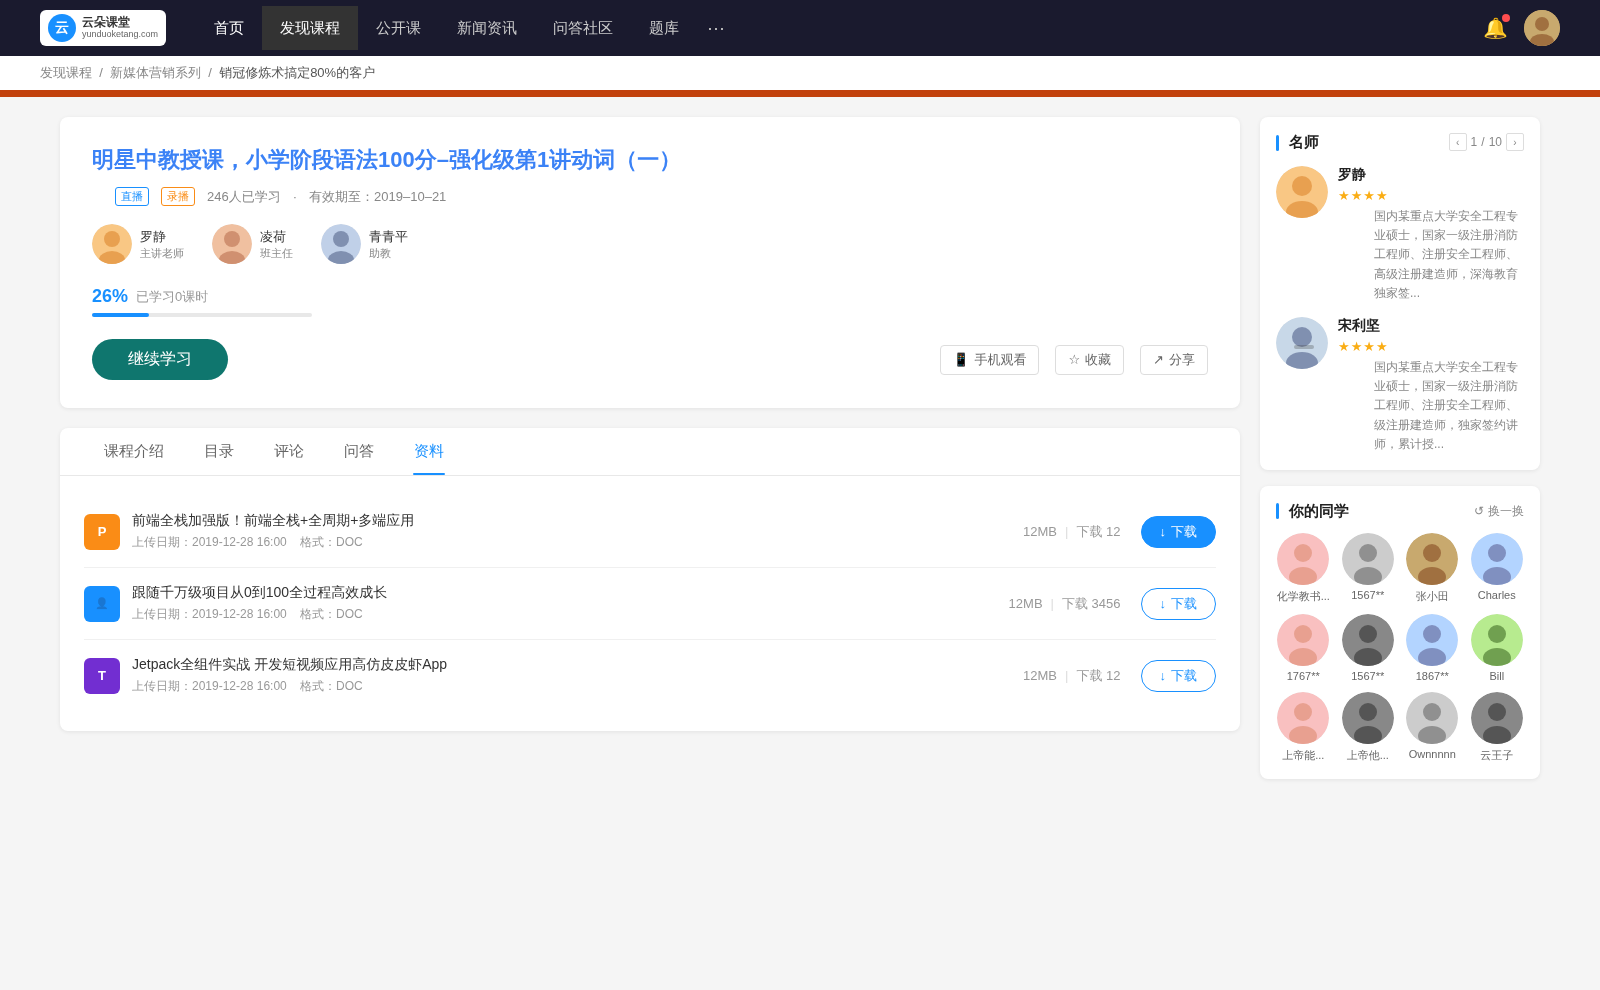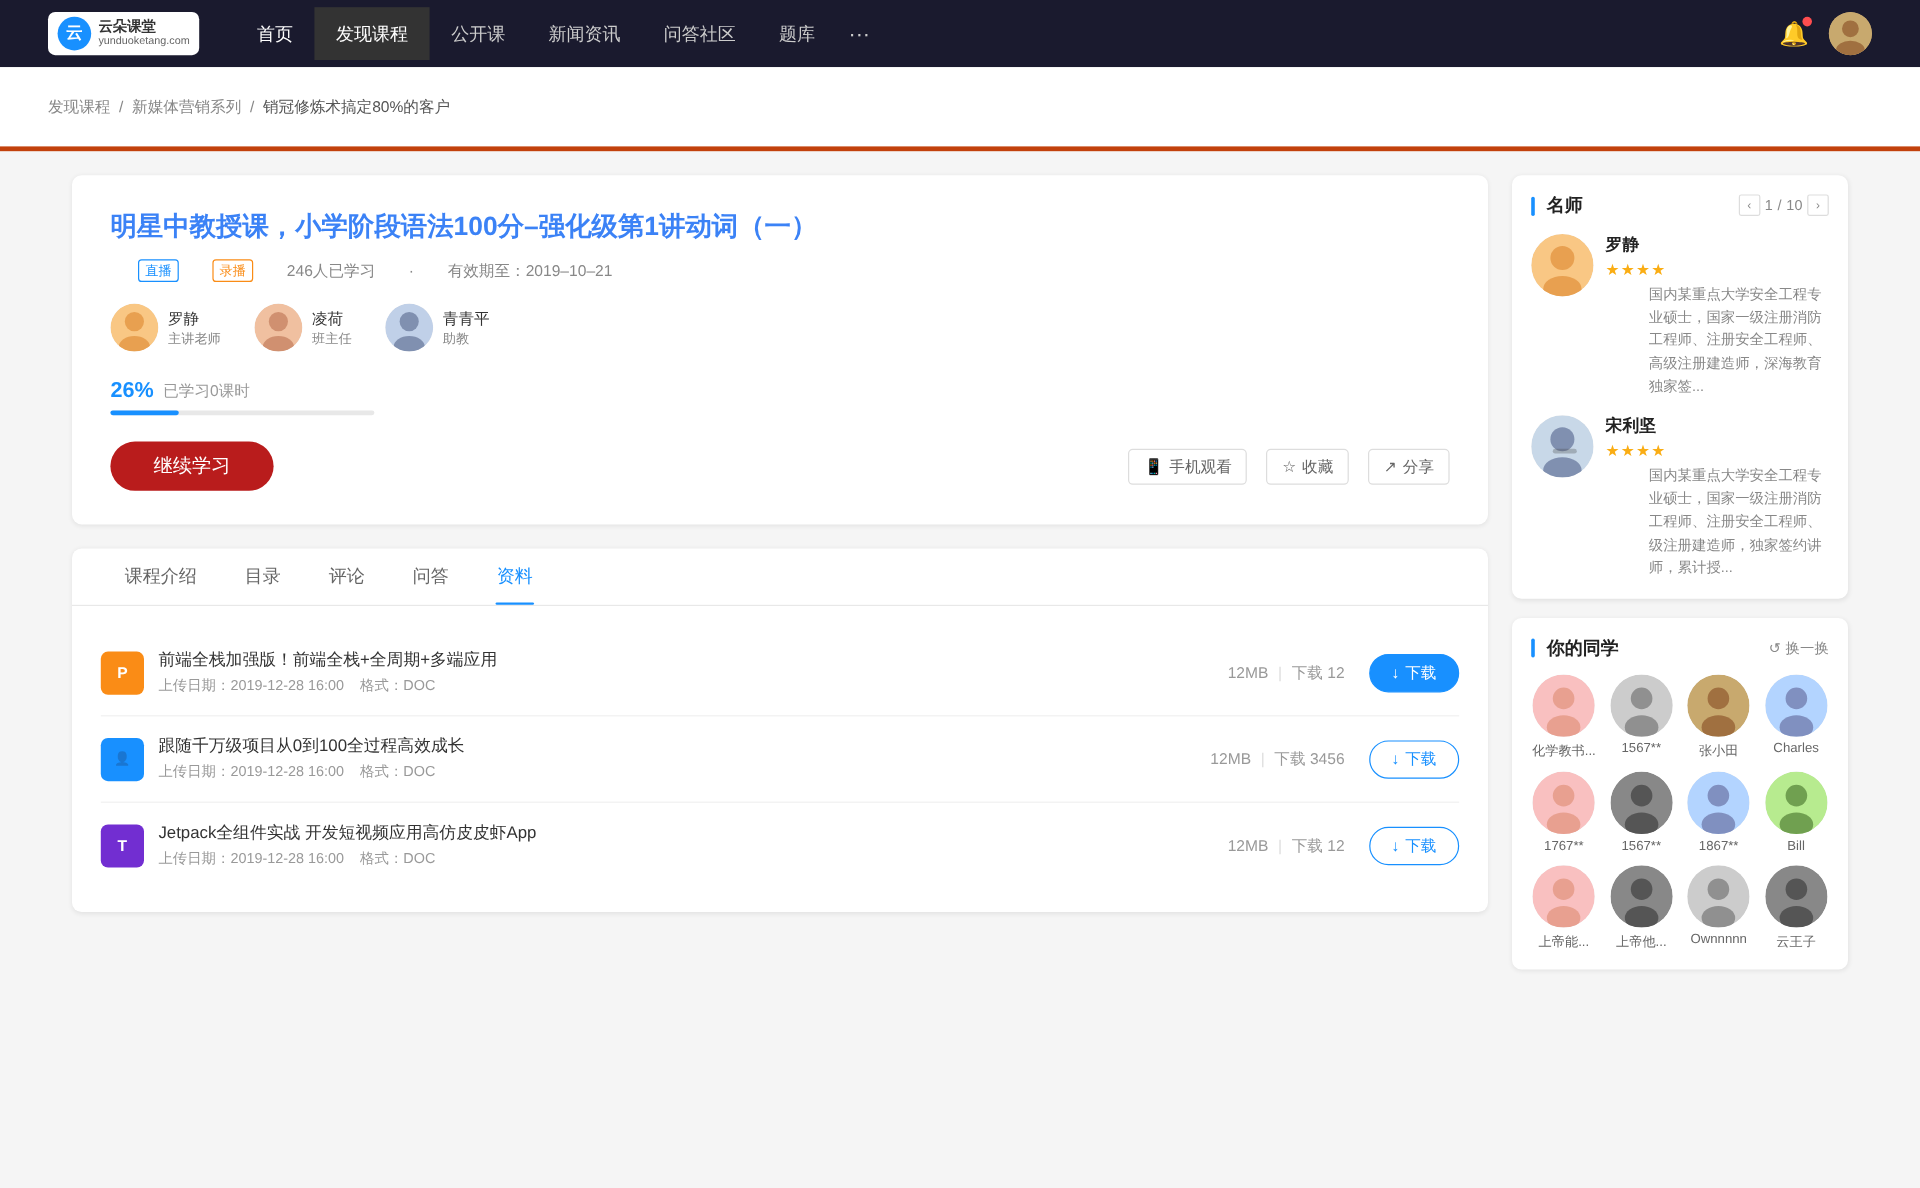--- a/index.html
+++ b/index.html
@@ -18,50 +18,50 @@
     .nav-item.active { background: #333; color: #fff; }
     .nav-item.home { color: #fff; }
     .nav-more { color: #ccc; font-size: 18px; cursor: pointer; padding: 0 10px; }
     .nav-right { display: flex; align-items: center; gap: 16px; margin-left: auto; }
     .bell-icon { color: #ccc; font-size: 20px; cursor: pointer; position: relative; }
     .bell-dot { width: 8px; height: 8px; background: #ff4d4f; border-radius: 50%; position: absolute; top: -2px; right: -2px; }
     .avatar-nav { width: 36px; height: 36px; border-radius: 50%; background: #c8a96e; overflow: hidden; display: flex; align-items: center; justify-content: center; cursor: pointer; }
     .avatar-nav svg { width: 36px; height: 36px; }
 
     
-    .breadcrumb { padding: 24px 40px; background: #fff; border-bottom: 4px solid #c2410c; font-size: 13px; color: #888; }
+    .breadcrumb { padding: 8px 40px; background: #fff; border-bottom: 7px solid #c2410c; font-size: 13px; color: #888; }
     .breadcrumb a { color: #888; text-decoration: none; }
     .breadcrumb span { color: #555; }
 
     
     .main-layout { display: flex; gap: 20px; padding: 20px 40px; max-width: 1560px; margin: 0 auto; }
 
     
     .left-content { flex: 1; min-width: 0; }
 
     
     .course-card { background: #fff; border-radius: 8px; padding: 28px 32px; margin-bottom: 20px; box-shadow: 0 1px 4px rgba(0,0,0,0.08); }
     .course-title { font-size: 22px; font-weight: bold; color: #3b82f6; margin-bottom: 12px; }
-    .course-meta { display: flex; align-items: center; gap: 28px; margin-bottom: 18px; color: #888; font-size: 13px; padding-left: 23px; }
+    .course-meta { display: flex; align-items: center; gap: 12px; margin-bottom: 18px; color: #888; font-size: 13px; padding-left: 23px; }
     .badge { border: 1px solid #1890ff; color: #1890ff; border-radius: 3px; padding: 1px 5px; font-size: 11px; }
     .badge-orange { border-color: #fa8c16; color: #fa8c16; }
     .teachers { display: flex; align-items: center; gap: 28px; margin-bottom: 22px; }
     .teacher-item { display: flex; align-items: center; gap: 8px; }
     .teacher-avatar { width: 40px; height: 40px; border-radius: 50%; overflow: hidden; background: #f0f0f0; }
     .teacher-info { display: flex; flex-direction: column; }
     .teacher-name { font-size: 13px; color: #333; font-weight: 500; }
     .teacher-role { font-size: 11px; color: #888; }
     .progress-section { margin-bottom: 22px; }
     .progress-label { display: flex; align-items: center; gap: 8px; margin-bottom: 6px; }
     .progress-pct { color: #1890ff; font-size: 18px; font-weight: bold; }
     .progress-text { color: #999; font-size: 13px; }
     .progress-bar-bg { width: 220px; height: 4px; background: #e8e8e8; border-radius: 2px; }
     .progress-bar-fill { height: 4px; background: #1890ff; border-radius: 2px; }
     .course-actions { display: flex; align-items: center; gap: 16px; }
-    .btn-continue { background: #b91c1c; color: #fff; border: none; border-radius: 24px; padding: 10px 36px; font-size: 16px; cursor: pointer; font-weight: 500; }
+    .btn-continue { background: #0f766e; color: #fff; border: none; border-radius: 24px; padding: 10px 36px; font-size: 16px; cursor: pointer; font-weight: 500; }
     .action-btns { display: flex; align-items: center; gap: 16px; margin-left: auto; }
     .action-btn { display: flex; align-items: center; gap: 5px; color: #666; cursor: pointer; font-size: 13px; border: 1px solid #ddd; border-radius: 4px; padding: 5px 12px; }
 
     
     .tabs-section { background: #fff; border-radius: 8px; box-shadow: 0 1px 4px rgba(0,0,0,0.08); }
     .tabs-header { display: flex; border-bottom: 1px solid #e8e8e8; padding: 0 24px; }
     .tab-item { padding: 14px 20px; cursor: pointer; font-size: 15px; color: #666; position: relative; }
     .tab-item.active { color: #1890ff; }
     .tab-item.active::after { content: ''; position: absolute; bottom: 0; left: 50%; transform: translateX(-50%); width: 32px; height: 2px; background: #1890ff; border-radius: 1px; }
     .tabs-content { padding: 20px 24px; }

